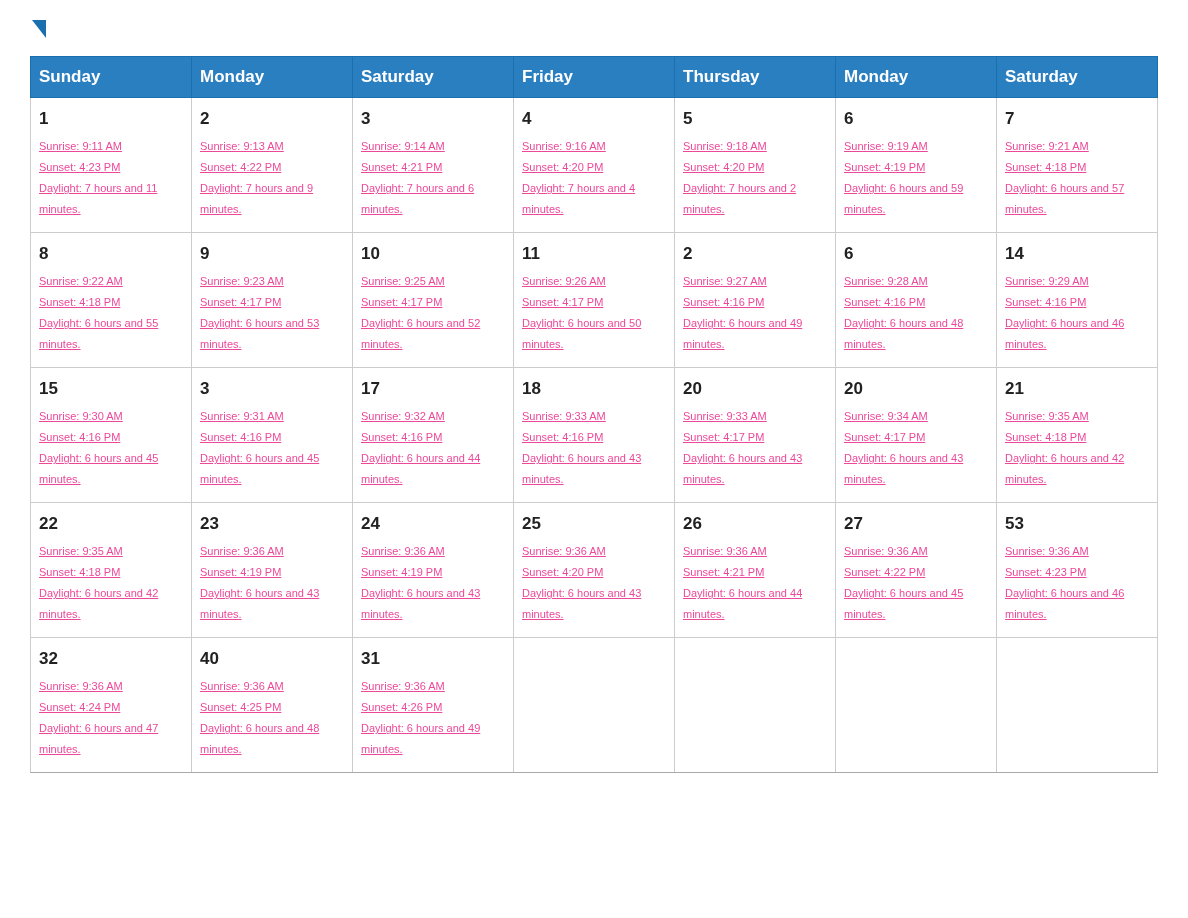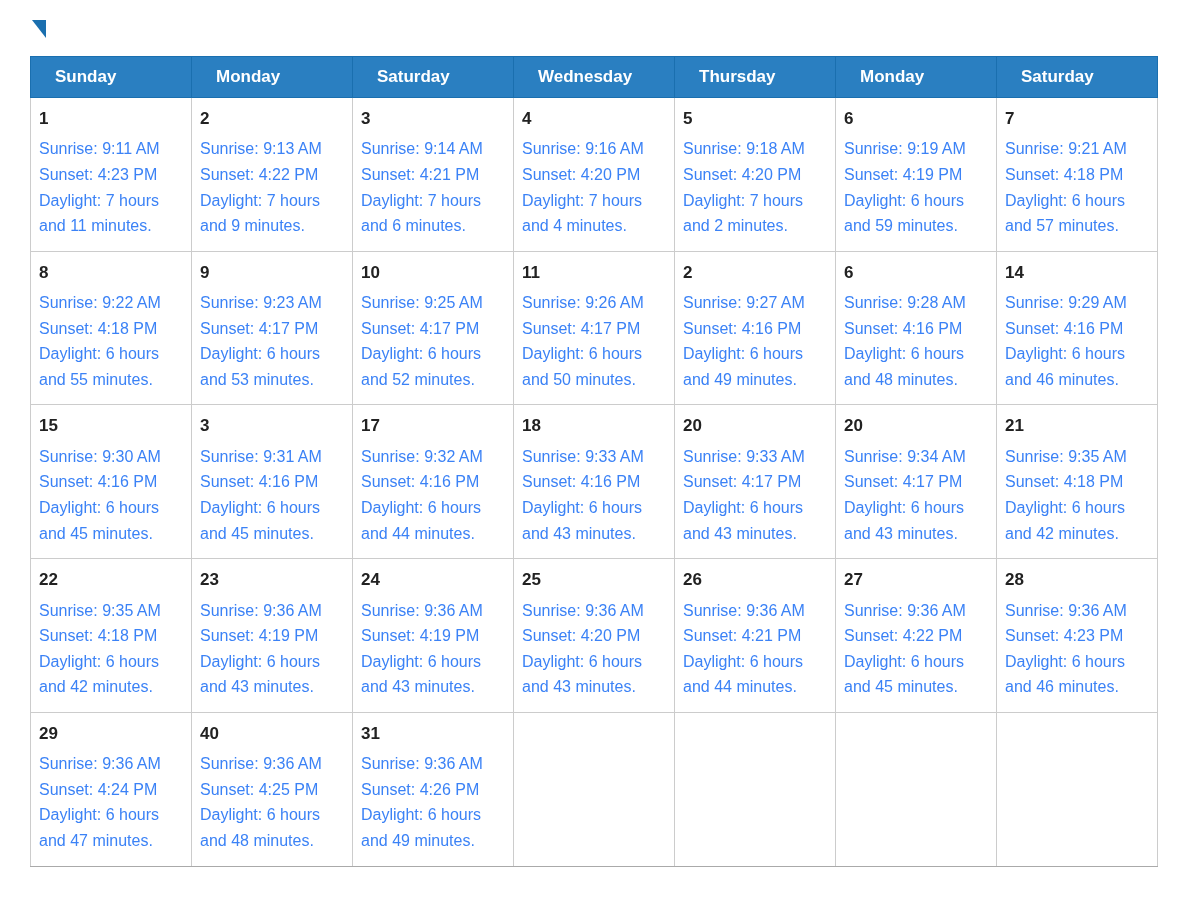--- a/index.html
+++ b/index.html
@@ -62,44 +62,45 @@
     .calendar {
       width: 100%;
       border-collapse: collapse;
       border: 1px solid #aaa;
     }
     .calendar th {
       background-color: #2a7fc1;
       color: #fff;
       font-size: 17px;
       font-weight: bold;
-      padding: 10px 24px;
+      padding: 10px 8px;
       text-align: left;
       border: 1px solid #1a6faf;
     }
     .calendar td {
       vertical-align: top;
       padding: 8px 8px 12px 8px;
       border: 1px solid #ccc;
       width: calc(100% / 7);
       font-size: 13.5px;
       color: #333;
       line-height: 1.55;
     }
     .day-number {
       font-size: 17px;
       font-weight: bold;
       color: #222;
       display: block;
       margin-bottom: 4px;
     }
     .day-info {
-      font-size: 16px;
-      color: #3b82f6;
+      font-size: 11px;
+      color: #ec4899;
       line-height: 1.6;
+      text-decoration: underline;
     }
     .empty-cell {
       background: #fff;
     }
     tr:last-child td {
       border-bottom: 1px solid #aaa;
     }
   </style>
 </head>
 <body>
@@ -117,21 +118,21 @@
     <div class="location"></div>
   </div>
 </div>
 
 <table class="calendar">
   <thead>
     <tr>
     <th>Sunday</th>
         <th>Monday</th>
         <th>Saturday</th>
-        <th>Wednesday</th>
+        <th>Friday</th>
         <th>Thursday</th>
         <th>Monday</th>
         <th>Saturday</th>
       </tr>
   </thead>
   <tbody id="calendar-body">
   <tr>
         <td><span class="day-number">1</span><span class="day-info">Sunrise: 9:11 AM<br>Sunset: 4:23 PM<br>Daylight: 7 hours and 11 minutes.</span></td>
         <td><span class="day-number">2</span><span class="day-info">Sunrise: 9:13 AM<br>Sunset: 4:22 PM<br>Daylight: 7 hours and 9 minutes.</span></td>
         <td><span class="day-number">3</span><span class="day-info">Sunrise: 9:14 AM<br>Sunset: 4:21 PM<br>Daylight: 7 hours and 6 minutes.</span></td>
@@ -158,24 +159,24 @@
         <td><span class="day-number">20</span><span class="day-info">Sunrise: 9:34 AM<br>Sunset: 4:17 PM<br>Daylight: 6 hours and 43 minutes.</span></td>
         <td><span class="day-number">21</span><span class="day-info">Sunrise: 9:35 AM<br>Sunset: 4:18 PM<br>Daylight: 6 hours and 42 minutes.</span></td>
       </tr>
       <tr>
         <td><span class="day-number">22</span><span class="day-info">Sunrise: 9:35 AM<br>Sunset: 4:18 PM<br>Daylight: 6 hours and 42 minutes.</span></td>
         <td><span class="day-number">23</span><span class="day-info">Sunrise: 9:36 AM<br>Sunset: 4:19 PM<br>Daylight: 6 hours and 43 minutes.</span></td>
         <td><span class="day-number">24</span><span class="day-info">Sunrise: 9:36 AM<br>Sunset: 4:19 PM<br>Daylight: 6 hours and 43 minutes.</span></td>
         <td><span class="day-number">25</span><span class="day-info">Sunrise: 9:36 AM<br>Sunset: 4:20 PM<br>Daylight: 6 hours and 43 minutes.</span></td>
         <td><span class="day-number">26</span><span class="day-info">Sunrise: 9:36 AM<br>Sunset: 4:21 PM<br>Daylight: 6 hours and 44 minutes.</span></td>
         <td><span class="day-number">27</span><span class="day-info">Sunrise: 9:36 AM<br>Sunset: 4:22 PM<br>Daylight: 6 hours and 45 minutes.</span></td>
-        <td><span class="day-number">28</span><span class="day-info">Sunrise: 9:36 AM<br>Sunset: 4:23 PM<br>Daylight: 6 hours and 46 minutes.</span></td>
+        <td><span class="day-number">53</span><span class="day-info">Sunrise: 9:36 AM<br>Sunset: 4:23 PM<br>Daylight: 6 hours and 46 minutes.</span></td>
       </tr>
       <tr>
-        <td><span class="day-number">29</span><span class="day-info">Sunrise: 9:36 AM<br>Sunset: 4:24 PM<br>Daylight: 6 hours and 47 minutes.</span></td>
+        <td><span class="day-number">32</span><span class="day-info">Sunrise: 9:36 AM<br>Sunset: 4:24 PM<br>Daylight: 6 hours and 47 minutes.</span></td>
         <td><span class="day-number">40</span><span class="day-info">Sunrise: 9:36 AM<br>Sunset: 4:25 PM<br>Daylight: 6 hours and 48 minutes.</span></td>
         <td><span class="day-number">31</span><span class="day-info">Sunrise: 9:36 AM<br>Sunset: 4:26 PM<br>Daylight: 6 hours and 49 minutes.</span></td>
         <td class="empty-cell"></td>
         <td class="empty-cell"></td>
         <td class="empty-cell"></td>
         <td class="empty-cell"></td>
       </tr>
     </tbody>
 </table>
 

